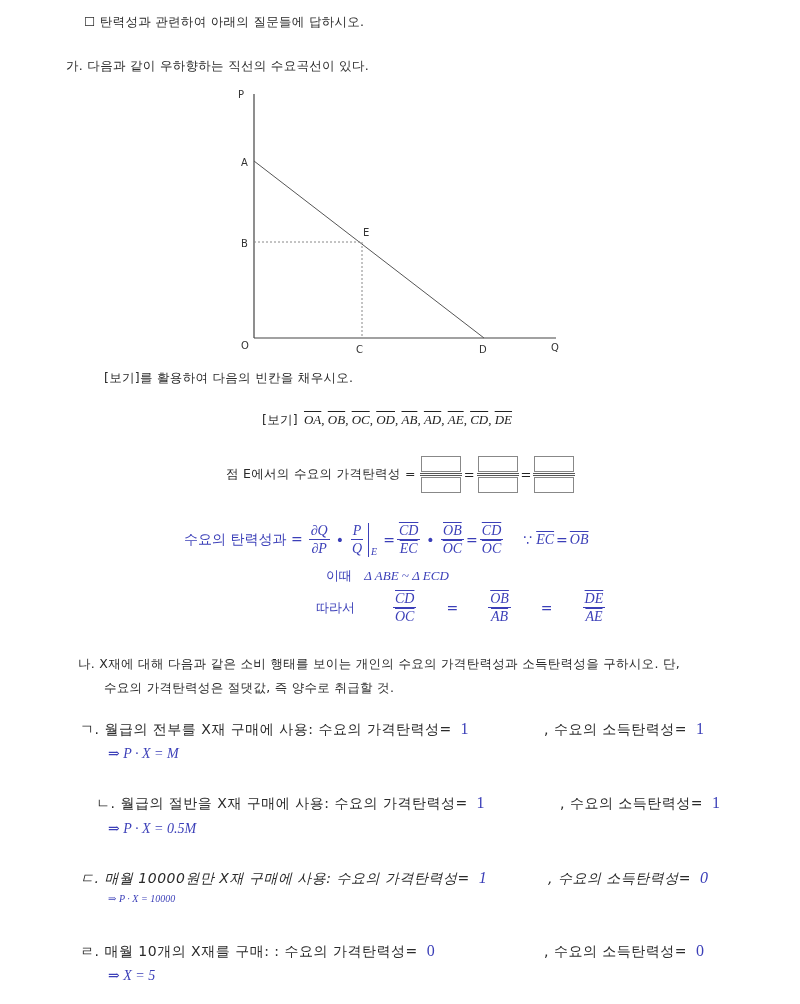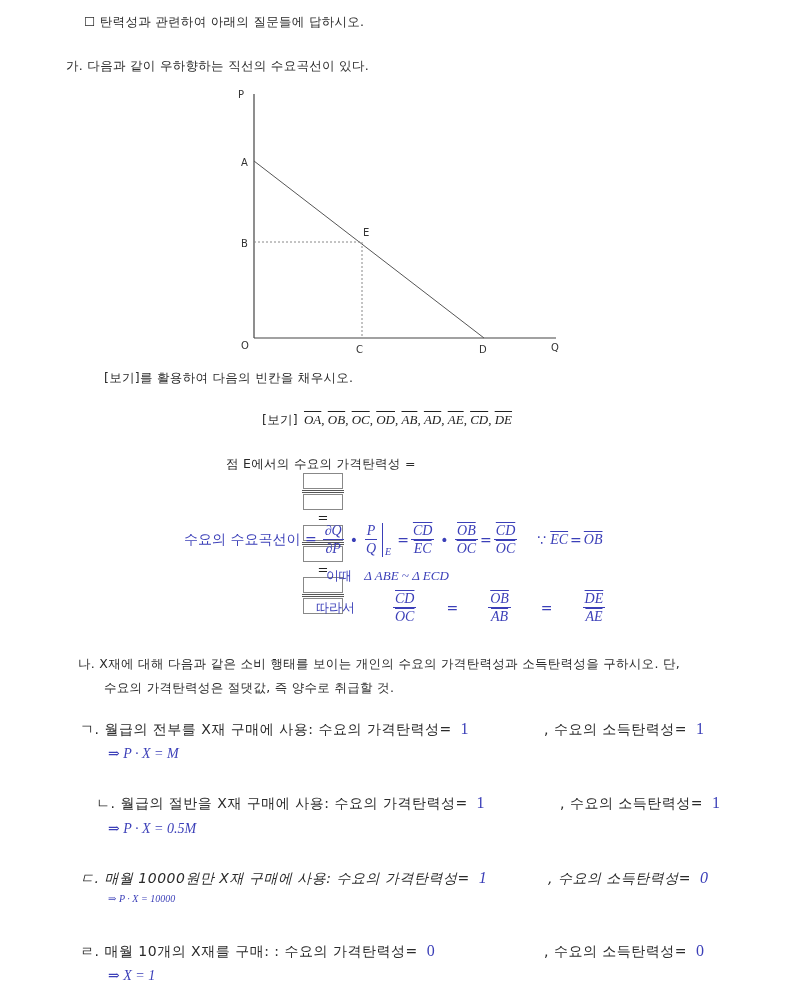--- a/index.html
+++ b/index.html
@@ -64,21 +64,21 @@
     <span class="mathn">,&nbsp;</span>
   <span class="math ol">AD</span>
     <span class="mathn">,&nbsp;</span>
   <span class="math ol">AE</span>
     <span class="mathn">,&nbsp;</span>
   <span class="math ol">CD</span>
     <span class="mathn">,&nbsp;</span>
   <span class="math ol">DE</span>
 </div>
 
-<div class="abs" style="left:226px; top:456px; display:flex; align-items:center; font-size:13px;flex-direction:column;">
+<div class="abs" style="left:226px; top:456px; display:flex; align-items:center; font-size:13px;">
   <span class="txt" style="margin-right:4px;">점 E에서의 수요의 가격탄력성 =</span>
   <span class="bfrac">
     <span class="box"></span>
     <span class="line"></span>
     <span class="box"></span>
   </span>
   <span style="margin:0 2px;">=</span>
   <span class="bfrac">
     <span class="box"></span>
     <span class="line"></span>
@@ -86,21 +86,21 @@
   </span>
   <span style="margin:0 2px;">=</span>
   <span class="bfrac">
     <span class="box"></span>
     <span class="line"></span>
     <span class="box"></span>
   </span>
 </div>
 
 <div class="abs formula blue" style="left:184px; top:522px;">
-  <span style="margin-right:4px;">수요의 수요곡선이 =</span>
+  <span style="margin-right:4px;">수요의 탄력성과 =</span>
   <span class="frac math">
     <span class="num">∂Q</span>
       <span class="den">∂P</span>
   </span>
   <span style="margin:0 4px;">•</span>
   <span class="frac math">
     <span class="num">P</span>
       <span class="den">Q</span>
   </span>
   <span class="bar"></span>
@@ -183,13 +183,13 @@
 <div class="abs blue math" style="left:108px; top:893px; font-size:10px;">⇒ P · X = 10000</div>
 
 <div class="abs big" style="left:80px; top:942px; width:640px;">
   <span>ㄹ. 매월 10개의 X재를 구매: : 수요의 가격탄력성=</span>
   <span class="blue mathn" style="font-size:16px; margin-left:4px;">0</span>
   <span style="position:absolute; left:464px;">
     <span>, 수요의 소득탄력성=</span>
     <span class="blue mathn" style="font-size:16px; margin-left:4px;">0</span>
   </span>
 </div>
-<div class="abs blue math" style="left:108px; top:967px; font-size:14px;">⇒ X = 1</div>
+<div class="abs blue math" style="left:108px; top:967px; font-size:14px;">⇒ X = 5</div>
 
 </body></html>

